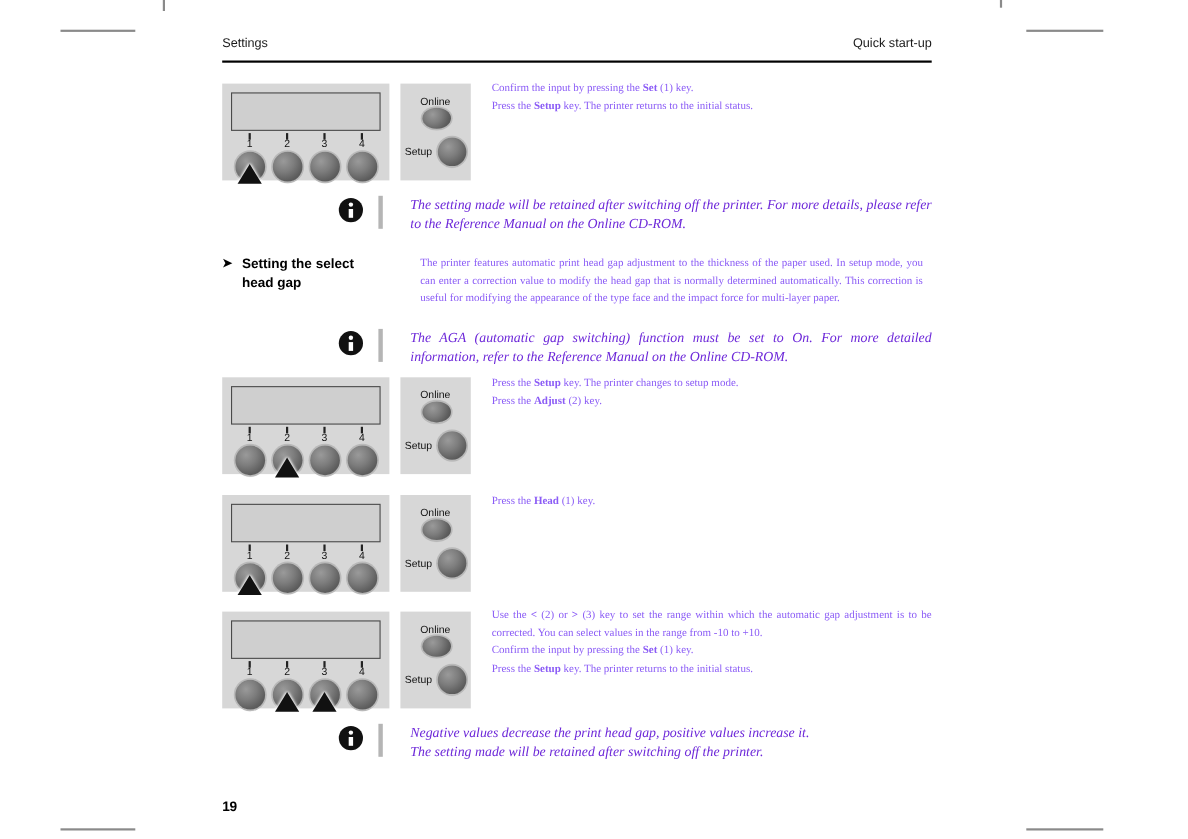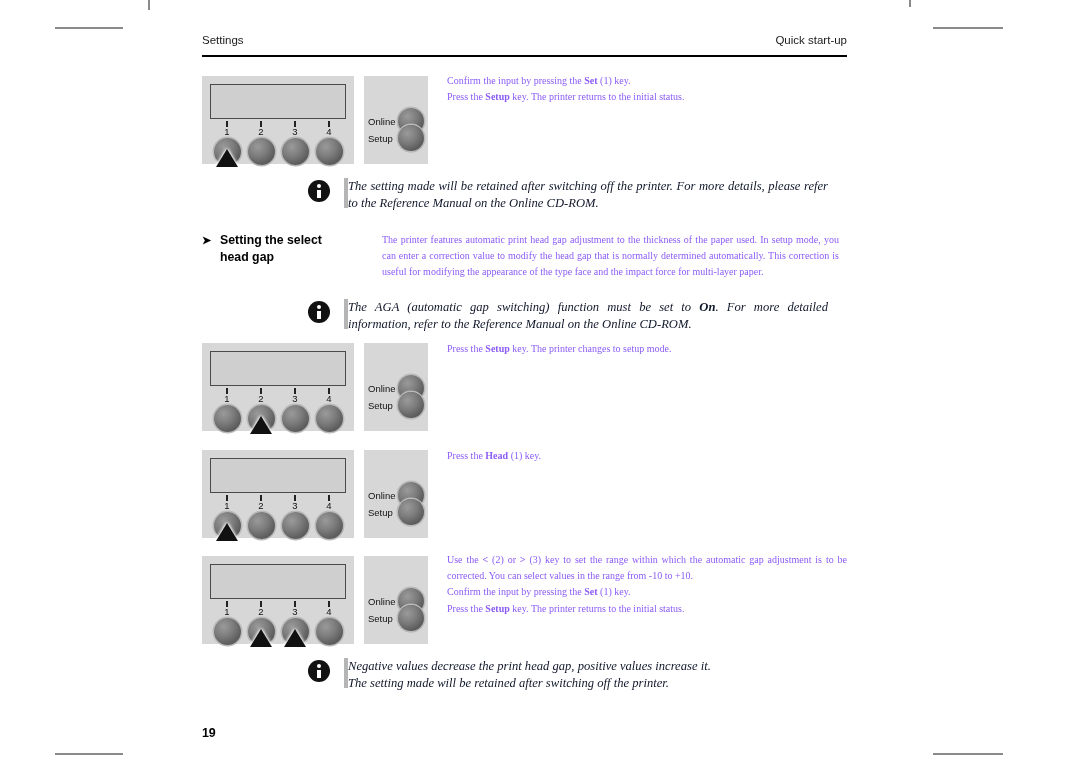--- a/index.html
+++ b/index.html
@@ -169,21 +169,21 @@
     box-sizing: border-box;
   }
   .side-row {
     position: absolute;
     left: 4px;
     width: 58px;
     height: 30px;
     display: flex;
     align-items: center;
   }
-  .side-row.r1 { top: 30px; }
+  .side-row.r1 { top: 11px; flex-direction: column; }
   .side-row.r2 { top: 47px; }
   .side-label {
     font-family: "Liberation Sans", sans-serif;
     font-size: 9.5px;
     color: #111;
     width: 30px;
   }
   .side-knob {
     width: 26px;
     height: 26px;
@@ -260,29 +260,29 @@
     background: #ffffff;
   }
   .note-bar {
     width: 4px;
     height: 30px;
     background: #b5b5b5;
     margin-left: 14px;
     flex: 0 0 auto;
   }
   .note-text {
-    margin-left: 0;
+    margin-left: 25px;
     font-family: "Liberation Serif", serif;
     font-style: italic;
     font-size: 12.6px;
     line-height: 16.5px;
-    color: #0f172a;
+    color: #6d28d9;
     text-align: justify;
   }
-  .note-text b { font-weight: bold; font-style: italic; }
+  .note-text b { font-weight: normal; font-style: italic; }
 </style>
 </head>
 <body>
 
 <div class="page">
 
   <div class="crop-line crop-tl"></div>
   <div class="crop-line crop-tr"></div>
   <div class="crop-line crop-bl"></div>
   <div class="crop-line crop-br"></div>
@@ -413,20 +413,23 @@
         <span class="side-label">Setup</span>
         <span class="side-knob"></span>
       </div>
     </div>
   </div>
 
   <div class="body-text" style="left:447px; top:341px; width:400px;">
     <div>
       <span>Press the </span><b>Setup</b><span> key. The printer changes to setup mode.</span>
     </div>
+    <div>
+      <span>Press the </span><b>Adjust</b><span> (2) key.</span>
+    </div>
   </div>
 
   <div class="panel-figure" style="left:202px; top:450px;">
     <div class="panel-main">
       <div class="lcd">
         <div class="lcd-row">     TOF</div>
         
       </div>
       <div class="btn-row">
         <div class="btn-cell c1">

